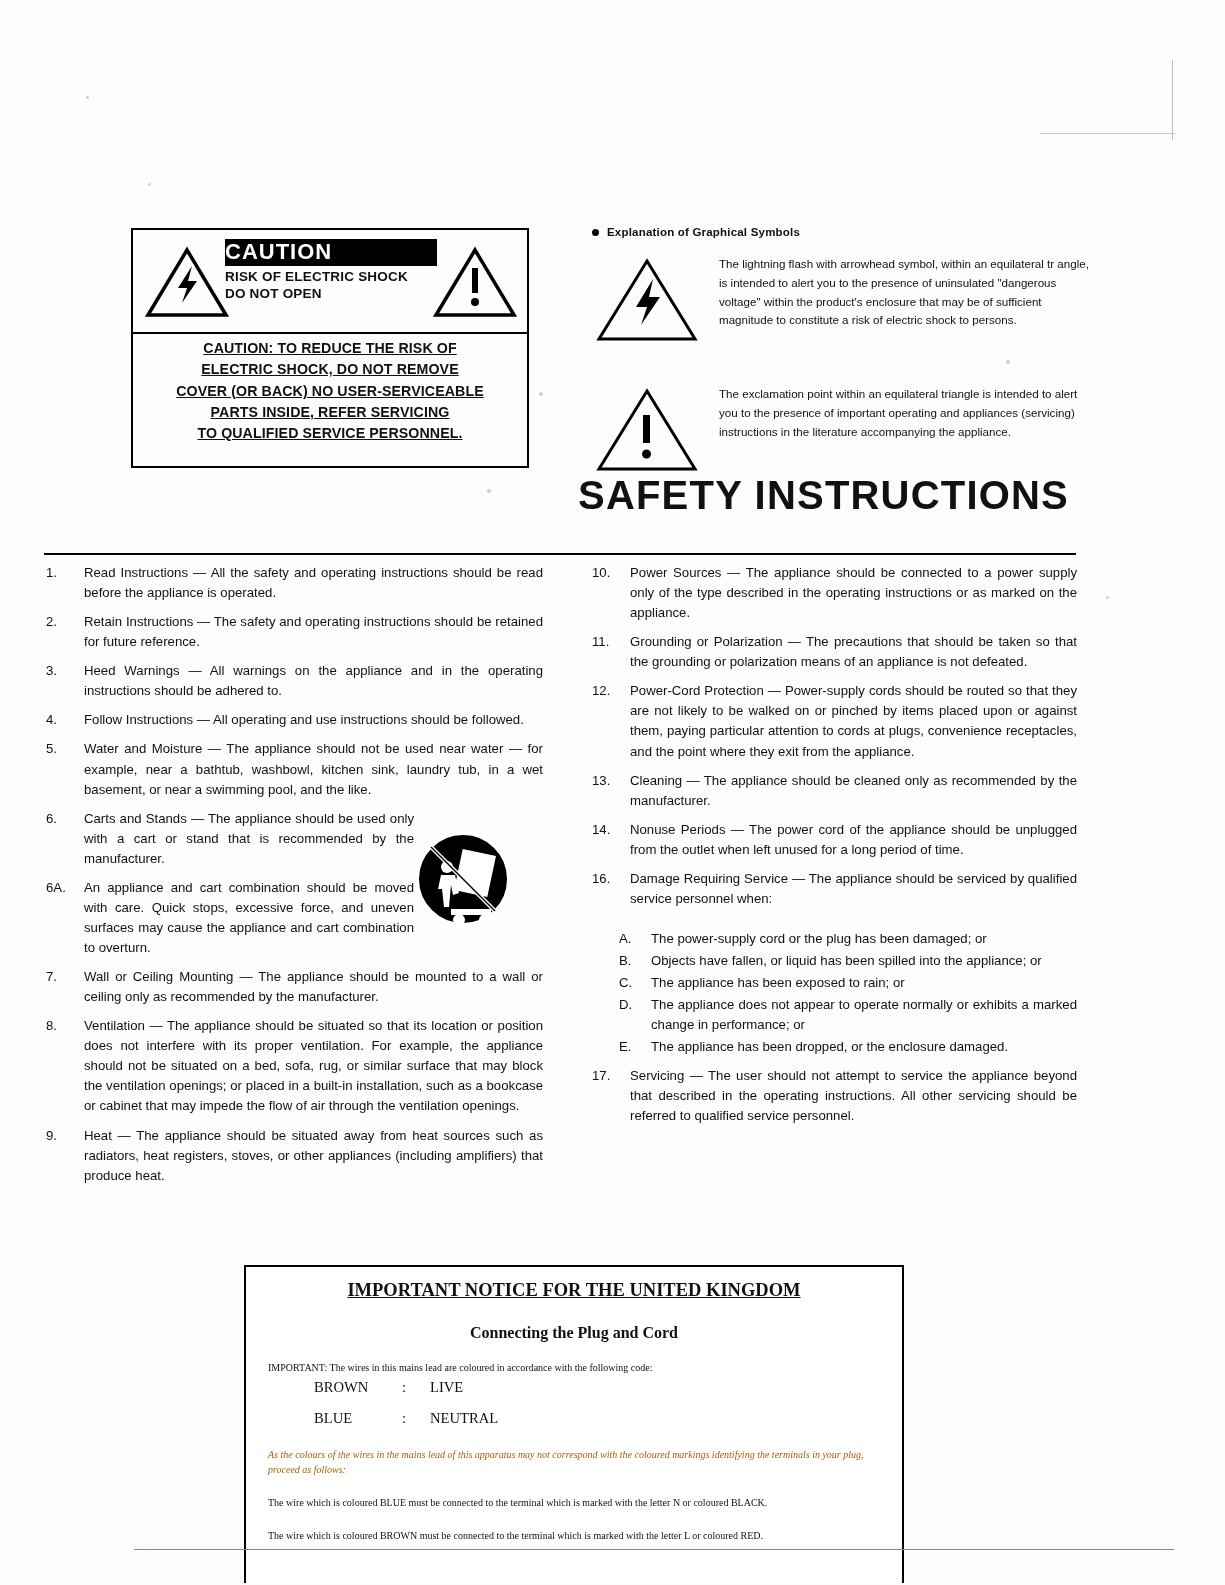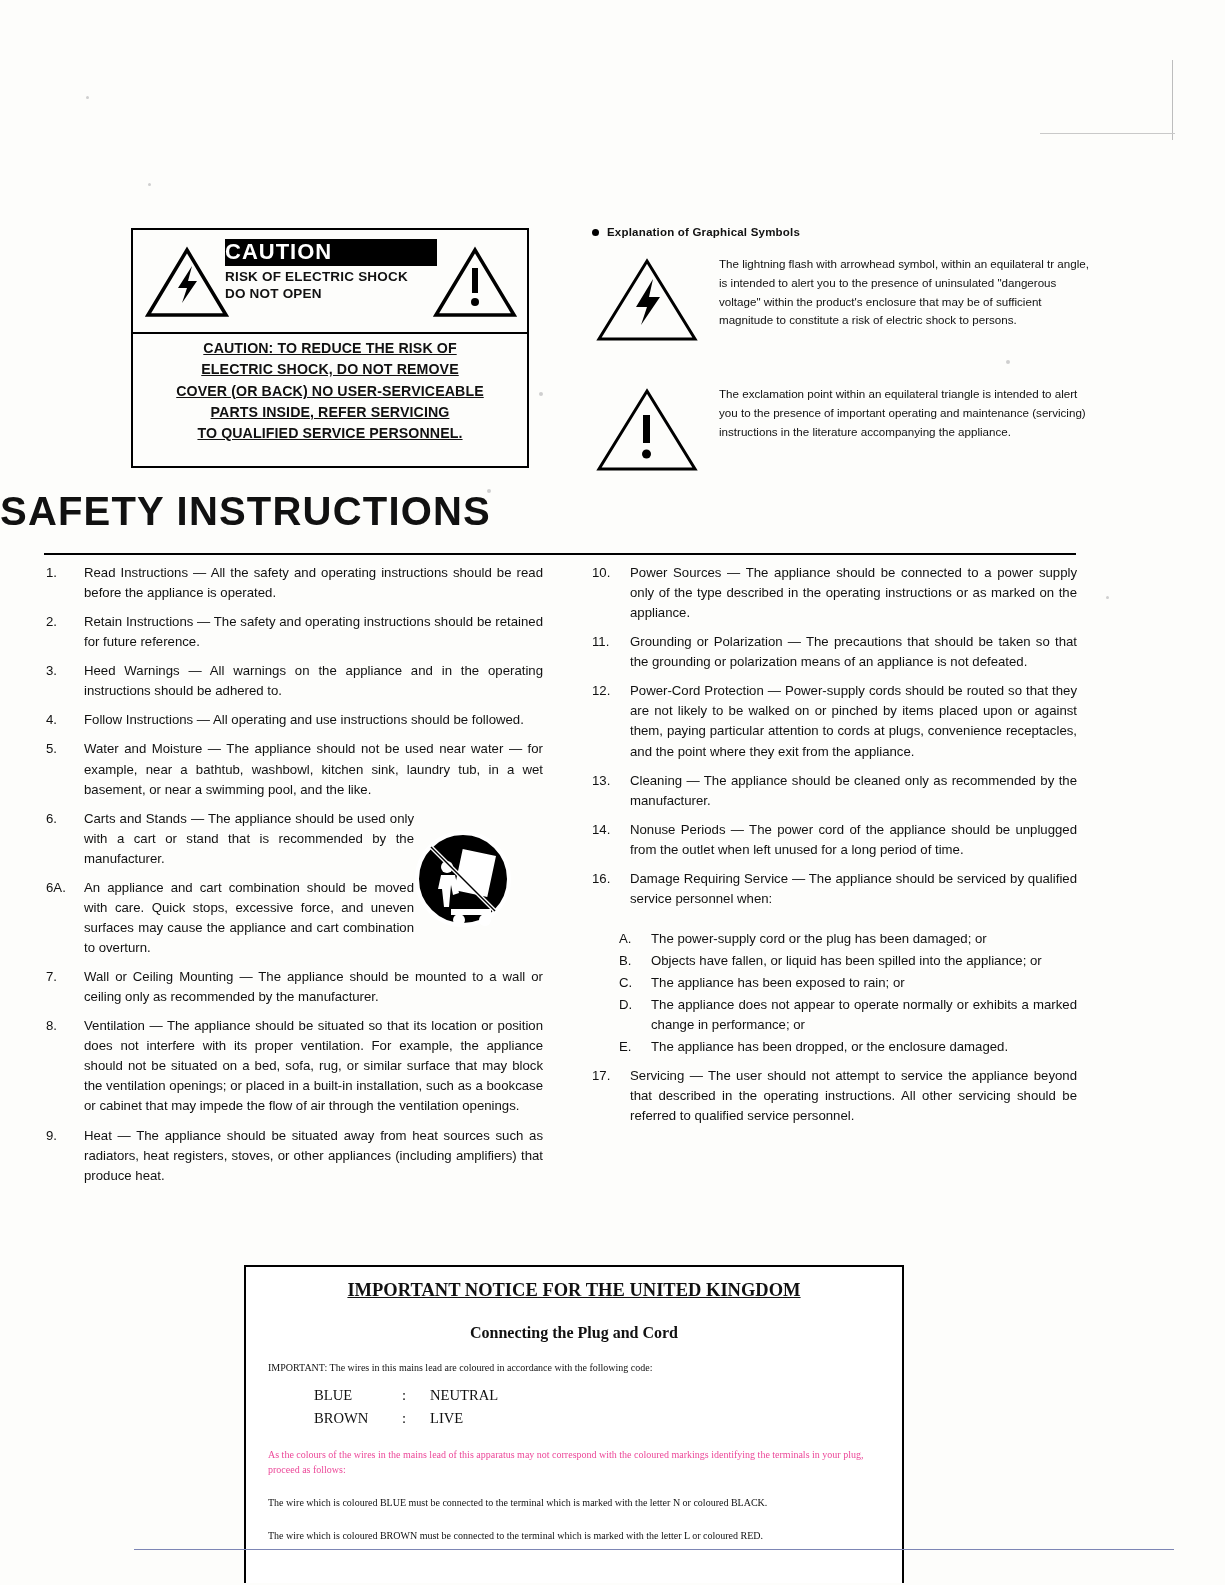--- a/index.html
+++ b/index.html
@@ -123,23 +123,23 @@
     font-size: 11.6px;
     line-height: 1.62;
     width: 372px;
     color: #111;
   }
 
   
   .title {
     position: absolute;
     left: 0;
-    top: 489px;
+    top: 473px;
     width: 1069px;
-    text-align: left;
+    text-align: right;
     font-size: 40px;
     font-weight: bold;
     letter-spacing: 1.2px;
   }
   .rule {
     position: absolute;
     left: 44px;
     top: 553px;
     width: 1032px;
     height: 2px;
@@ -227,21 +227,21 @@
   }
   .uk-code {
     font-family: "Liberation Serif", serif;
     font-size: 14.6px;
     margin: 10px 0 0 68px;
     line-height: 1.45;
   }
   .uk-code .c1 { display: inline-block; width: 88px; }
   .uk-code .c2 { display: inline-block; width: 28px; }
 
-  .uk-fade { color: #ec4899; }
+  .uk-fade { color: #a16207; font-style: italic; }
   .underline-artifact {
     position: absolute;
     left: 134px;
     top: 1549px;
     width: 1040px;
     height: 1px;
     background: #7d86b5;
   }
 </style>
 </head>
@@ -308,21 +308,21 @@
   </div>
 
   <div class="expl-row" style="left:595px;top:385px;">
     <div class="tri-wrap" style="position:relative;width:104px;height:88px;flex:0 0 104px;">
       <svg width="104" height="88" viewBox="0 0 104 88">
         <polygon points="52,6 100,84 4,84" fill="none" stroke="#000" stroke-width="3"></polygon>
         <rect x="48" y="30" width="7" height="28" fill="#000"></rect>
         <circle cx="51.5" cy="69" r="4.5" fill="#000"></circle>
       </svg>
     </div>
-    <div class="expl-text">The exclamation point within an equilateral triangle is intended to alert you to the presence of important operating and maintenance (servicing) instructions in the literature accompanying the appliance.</div>
+    <div class="expl-text">The exclamation point within an equilateral triangle is intended to alert you to the presence of important operating and appliances (servicing) instructions in the literature accompanying the appliance.</div>
   </div>
 
   <div class="title">SAFETY INSTRUCTIONS</div>
   <div class="rule"></div>
 
   <div class="col col-left">
     <div class="item">
       <div class="item-num">1.</div>
       <div class="item-body">Read Instructions — All the safety and operating instructions should be read before the appliance is operated.</div>
     </div>
@@ -441,25 +441,25 @@
       <div class="item-num">17.</div>
       <div class="item-body">Servicing — The user should not attempt to service the appliance beyond that described in the operating instructions. All other servicing should be referred to qualified service personnel.</div>
     </div>
   </div>
 
   <div class="uk-box">
     <div class="uk-title">IMPORTANT NOTICE FOR THE UNITED KINGDOM</div>
     <div class="uk-sub">Connecting the Plug and Cord</div>
     <div class="uk-p">IMPORTANT: The wires in this mains lead are coloured in accordance with the following code:</div>
 
+    <div class="uk-code" style="margin-top:2px;">
+      <span class="c1">BROWN</span><span class="c2">:</span><span>LIVE</span>
+    </div>
     <div class="uk-code">
       <span class="c1">BLUE</span><span class="c2">:</span><span>NEUTRAL</span>
-    </div>
-    <div class="uk-code" style="margin-top:2px;">
-      <span class="c1">BROWN</span><span class="c2">:</span><span>LIVE</span>
     </div>
 
     <div class="uk-p uk-fade">As the colours of the wires in the mains lead of this apparatus may not correspond with the coloured markings identifying the terminals in your plug, proceed as follows:</div>
     <div class="uk-p">The wire which is coloured BLUE must be connected to the terminal which is marked with the letter N or coloured BLACK.</div>
     <div class="uk-p">The wire which is coloured BROWN must be connected to the terminal which is marked with the letter L or coloured RED.</div>
   </div>
 
   <div class="underline-artifact"></div>
 
 </div>

